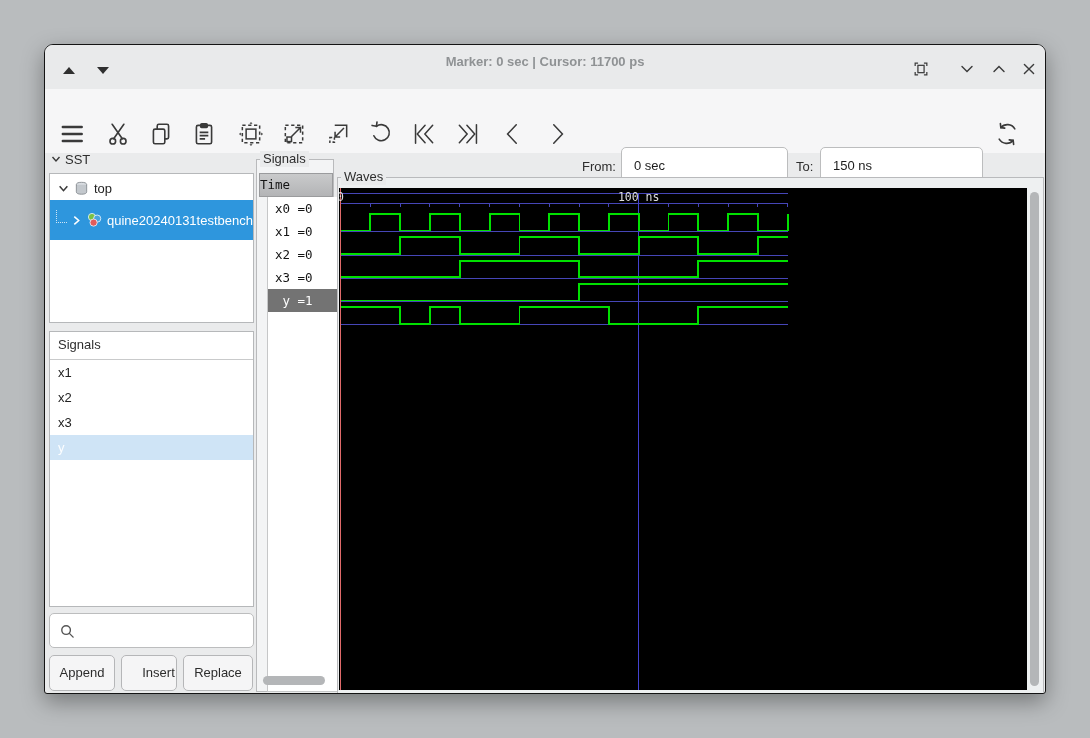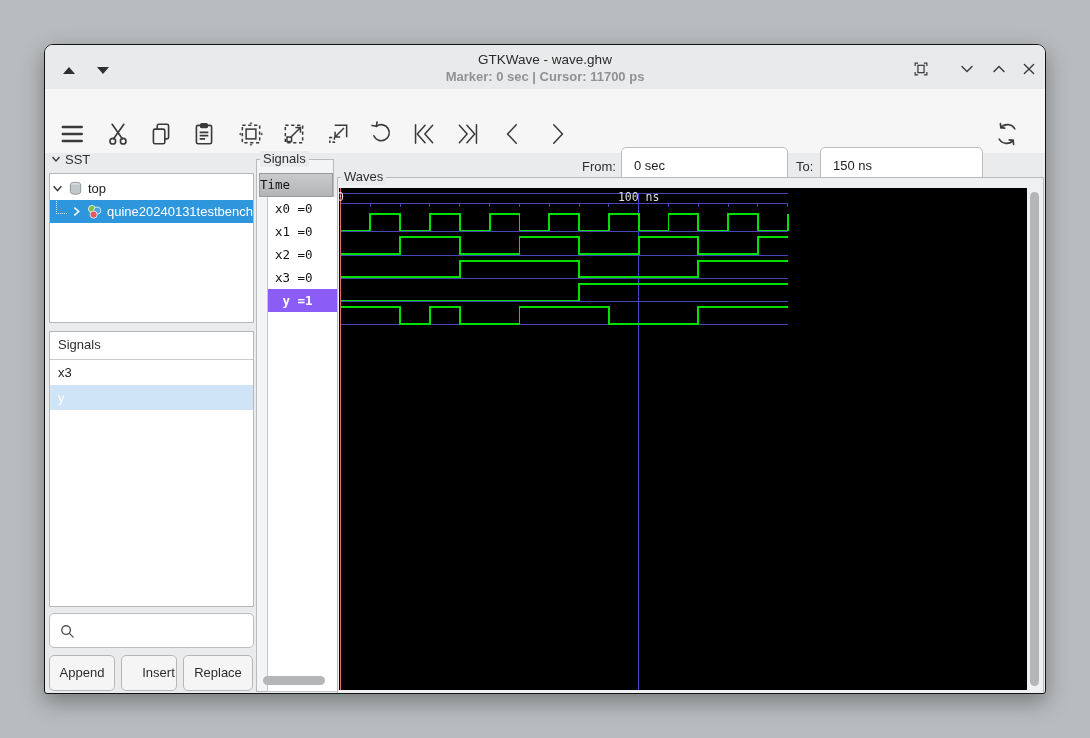--- a/index.html
+++ b/index.html
@@ -19,49 +19,48 @@
   .tbtn{position:absolute;top:64px;width:26px;height:26px;margin-top:-32px;color:#3a3a3a;}
   .tbtn svg{width:26px;height:26px;display:block;}
   .tb-label{position:absolute;top:70px;font-size:13px;color:#2e2e2e;}
   .tb-input{position:absolute;top:58px;height:36px;background:#fff;border:1px solid #bcbdbe;border-radius:5px;box-sizing:border-box;font-size:13px;color:#1c1c1c;padding:0 12px;font-family:"Liberation Sans",sans-serif;}
   
   .box{position:absolute;background:#fff;border:1px solid #b6b8ba;box-sizing:border-box;}
   .sst-header{position:absolute;left:6px;top:107px;font-size:13px;color:#2e2e2e;}
   .frame{position:absolute;border:1px solid #b9babc;box-sizing:border-box;}
   .legend{position:absolute;top:-9px;left:3px;background:#eaebec;padding:0 3px;font-size:13px;color:#2e2e2e;line-height:16px;}
   .tree-row{position:relative;height:23px;display:flex;align-items:center;font-size:13px;color:#222;}
-  .tree-row.sel{background:#2e96dd;color:#fff;height:23px;}
+  .tree-row.sel{background:#2e96dd;color:#fff;height:40px;}
   .sig-row{height:25px;line-height:25px;padding-left:8px;font-size:13px;color:#222;}
   .sig-row.sel{background:#cfe4f6;color:#fdfeff;}
   .sigbox-header{height:27px;line-height:26px;padding-left:8px;font-size:13px;color:#2e2e2e;border-bottom:1px solid #c9cacb;}
   .search{position:absolute;left:4px;top:568px;width:205px;height:35px;background:#fff;border:1px solid #bcbdbe;border-radius:5px;box-sizing:border-box;}
   .search input{position:absolute;left:30px;top:3px;width:168px;height:27px;border:none;outline:none;font-size:13px;font-family:"Liberation Sans",sans-serif;background:transparent;}
   .btn{position:absolute;top:610px;height:36px;background:#f5f5f6;border:1px solid #b5b6b8;border-radius:5px;box-sizing:border-box;font-size:13px;color:#2c2c2c;text-align:center;line-height:34px;cursor:default;}
   .vals-header{position:absolute;left:2px;top:13px;width:74px;height:24px;background:linear-gradient(#c9cacb,#b3b4b6);border:1px solid #9a9b9d;box-sizing:border-box;font-family:"DejaVu Sans Mono",monospace;font-size:12.5px;color:#141414;line-height:22px;padding-left:0;}
   .vals-list{position:absolute;left:10px;top:37px;width:74px;}
   .val-row{height:23px;line-height:23px;background:#fff;font-family:"DejaVu Sans Mono",monospace;font-size:12.5px;color:#141414;padding-left:7px;white-space:pre;}
-  .val-row.sel{background:#8b5cf6;color:#fff;font-weight:bold;}
+  .val-row.sel{background:#737373;color:#fff;}
   .hscroll{position:absolute;height:16px;}
   .hscroll .thumb{position:absolute;top:3px;height:9px;background:#b4b6b8;border-radius:5px;}
   .vscroll{position:absolute;width:14px;}
   .vscroll .thumb{position:absolute;left:2px;width:9px;background:#b4b6b8;border-radius:5px;}
   .wave-canvas{position:absolute;left:1px;top:10px;width:688px;height:502px;background:#000;overflow:hidden;}
   .ico{display:inline-block;}
 </style>
 </head>
 <body>
 
 <div class="stage">
   <div class="window">
 
     <div class="titlebar">
       <div class="tri up"></div>
       <div class="tri down"></div>
       <div class="title-center">
-        <div class="title-main">GTKWave - wave.ghw</div>
         <div class="title-sub">Marker: 0 sec  |  Cursor: 11700 ps</div>
       </div>
       <div class="winbtn" style="left:866px;">
         <svg viewBox="0 0 24 24" fill="none" stroke="currentColor" stroke-width="1.5">
           <path d="M5 8.5 V5 H8.5 M15.5 5 H19 V8.5 M19 15.5 V19 H15.5 M8.5 19 H5 V15.5"></path>
           <rect x="8.3" y="7.6" width="7.4" height="8.8"></rect>
         </svg>
       </div>
       <div class="winbtn" style="left:912px;">
         <svg viewBox="0 0 24 24" fill="none" stroke="currentColor" stroke-width="1.7" stroke-linecap="round">
@@ -171,21 +170,21 @@
       </div>
     </div>
 
     <div class="sst-header">
       <svg class="ico" width="10" height="10" viewBox="0 0 10 10" style="margin-right:4px;">
           <polyline points="1.5,3 5,7 8.5,3" fill="none" stroke="#3a3a3a" stroke-width="1.4"></polyline>
         </svg><span>SST</span>
     </div>
 
     <div class="box" style="left:4px;top:128px;width:205px;height:150px;">
-      <div class="tree-row" style="padding-left:2px;margin-top:3px;">
+      <div class="tree-row" style="padding-left:8px;margin-top:3px;">
         <svg class="ico" width="11" height="11" viewBox="0 0 10 10" style="margin-right:5px;">
             <polyline points="1.5,3 5,7 8.5,3" fill="none" stroke="#3a3a3a" stroke-width="1.4"></polyline>
           </svg>
         <svg class="ico" width="15" height="15" viewBox="0 0 16 16" style="margin-right:5px;">
           <ellipse cx="8" cy="4" rx="5.5" ry="2.6" fill="#d9dde1" stroke="#8a8f94"></ellipse>
           <path d="M2.5 4 V11.5 A5.5 2.6 0 0 0 13.5 11.5 V4" fill="#c3c8cd" stroke="#8a8f94"></path>
         </svg>
         <span>top</span>
       </div>
       <div class="tree-row sel" style="padding-left:6px;overflow:hidden;white-space:nowrap;">
@@ -198,20 +197,22 @@
           <circle cx="11.2" cy="6.6" r="3.6" fill="#4aa3df" stroke="#eef7ff" stroke-width="0.8"></circle>
           <circle cx="7.6" cy="10.6" r="3.6" fill="#e05c5c" stroke="#eef7ff" stroke-width="0.8"></circle>
         </svg>
         <span>quine20240131testbench</span>
       </div>
     </div>
 
     <div class="box" style="left:4px;top:286px;width:205px;height:276px;">
       <div class="sigbox-header">Signals</div>
       <div>
+          <div class="sig-row">x1</div>
+          <div class="sig-row">x2</div>
           <div class="sig-row">x3</div>
           <div class="sig-row sel">y</div>
         </div>
     </div>
 
     <div class="search">
       <svg class="ico" width="15" height="15" viewBox="0 0 16 16" style="position:absolute;left:10px;top:10px;">
         <circle cx="6.5" cy="6.5" r="4.6" fill="none" stroke="#555" stroke-width="1.5"></circle>
           <path d="M10 10 L14 14" stroke="#555" stroke-width="1.5" stroke-linecap="round"></path>
       </svg>

